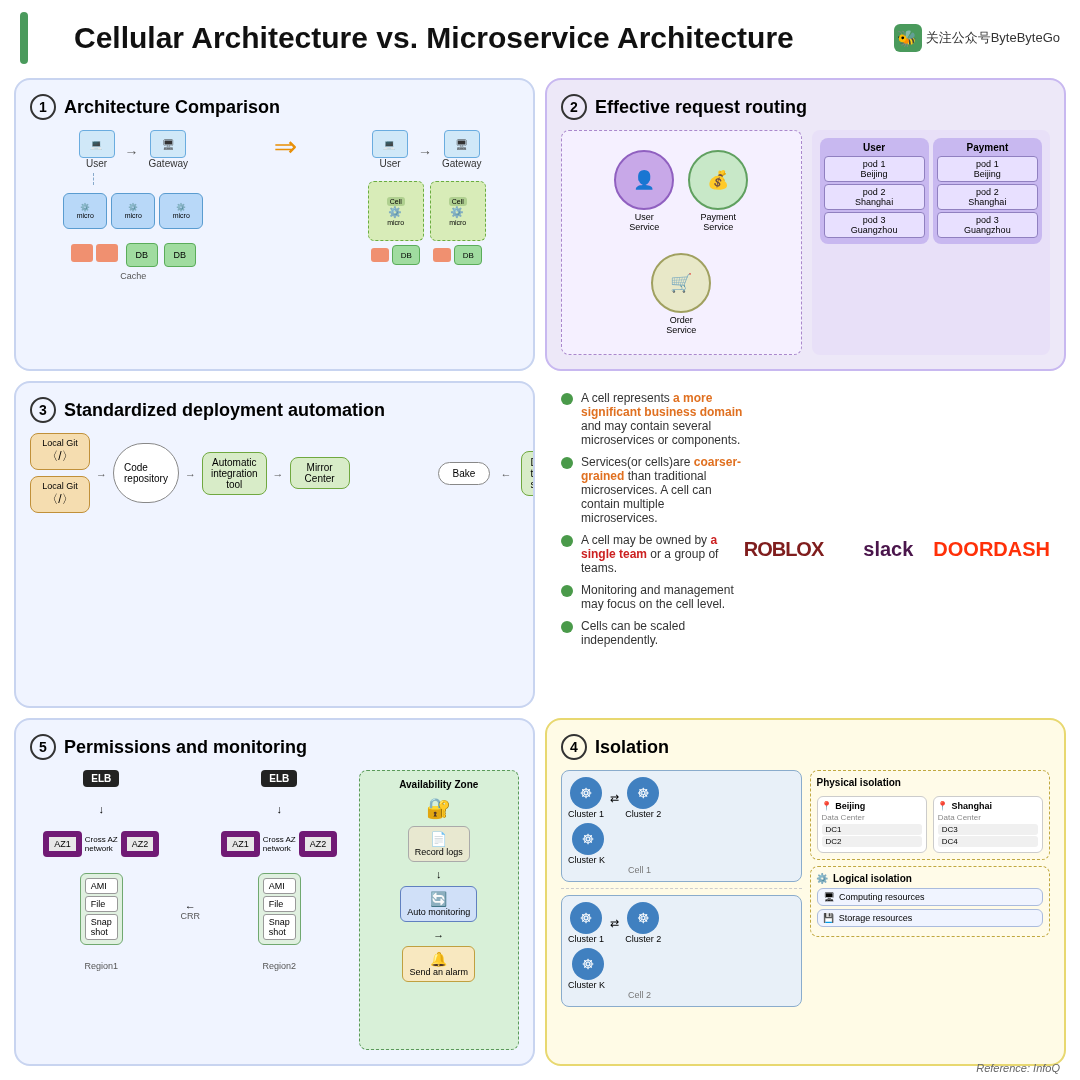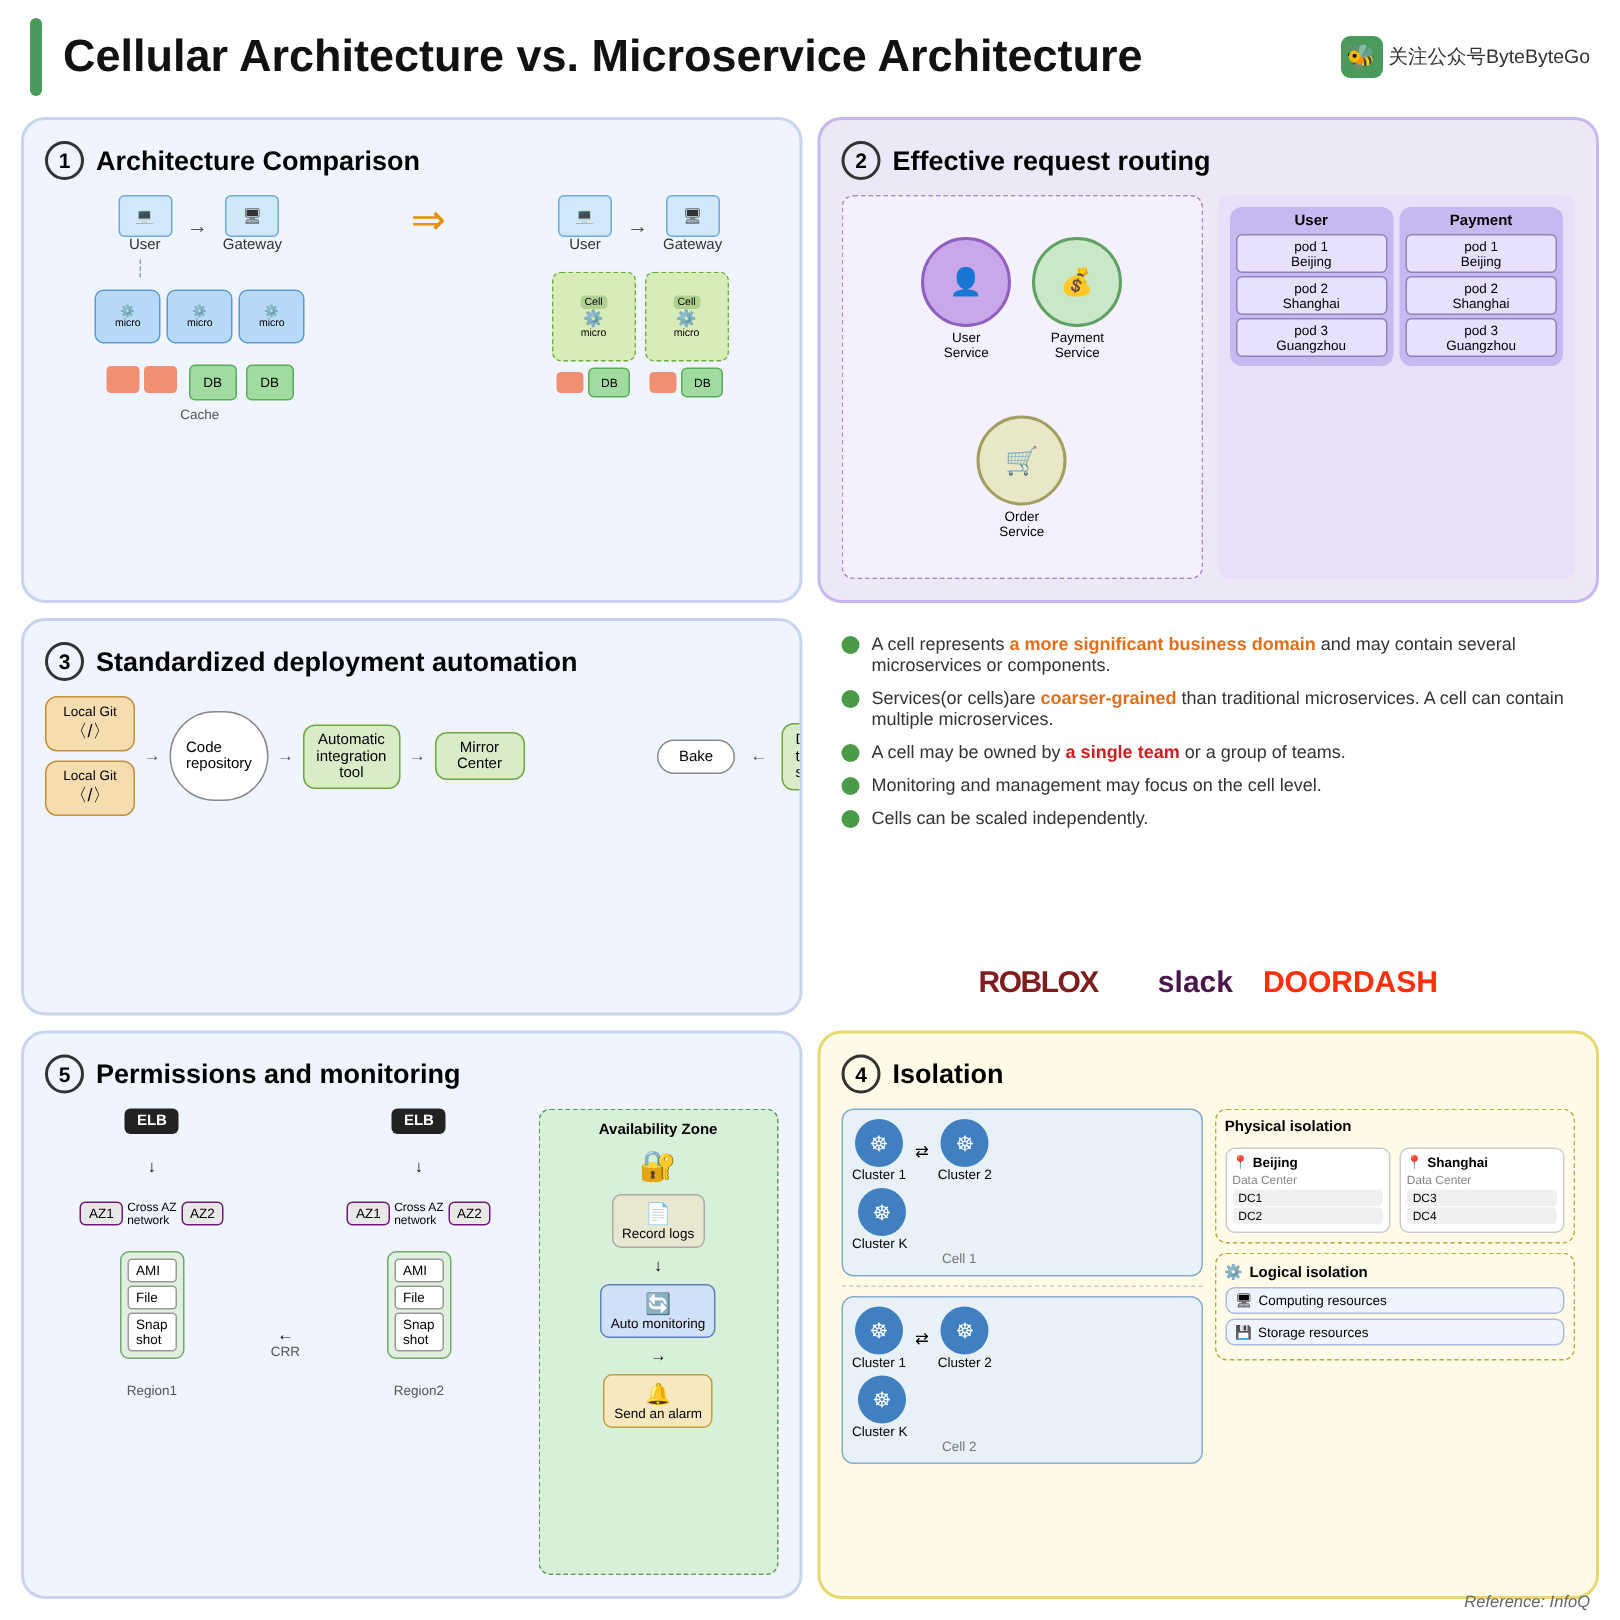--- a/index.html
+++ b/index.html
@@ -25,20 +25,21 @@
       background: #4a9a5c;
       border-radius: 4px;
       margin-right: 14px;
       flex-shrink: 0;
     }
     .header-title {
       font-size: 30px;
       font-weight: 900;
       color: #111;
       flex: 1;
+      margin-left: 32px;
     }
     .header-logo {
       font-size: 13px;
       color: #333;
       display: flex;
       align-items: center;
       gap: 4px;
     }
     .logo-icon {
       width: 28px;
@@ -113,21 +114,21 @@
       grid-column: 1;
       grid-row: 2;
     }
 
     
     .panel-info {
       background: #fff;
       grid-column: 2;
       grid-row: 2;
       display: flex;
-      flex-direction: column;
+      flex-direction: row;
       justify-content: space-between;
       padding: 10px 16px;
     }
 
     
     .panel-5 {
       background: #f0f4ff;
       border: 2px solid #c8d4f0;
       grid-column: 1;
       grid-row: 3;
@@ -426,21 +427,21 @@
       border-radius: 4px;
     }
     .az-row {
       display: flex;
       align-items: center;
       gap: 3px;
       font-size: 9px;
     }
     .az-box {
       background: #e8e8e8;
-      border: 1px solid #701a75;
+      border: 6px solid #701a75;
       border-radius: 4px;
       padding: 2px 5px;
       font-size: 9px;
     }
     .ami-group {
       background: #e0f0e0;
       border: 1px solid #70a870;
       border-radius: 6px;
       padding: 4px;
       font-size: 9px;

